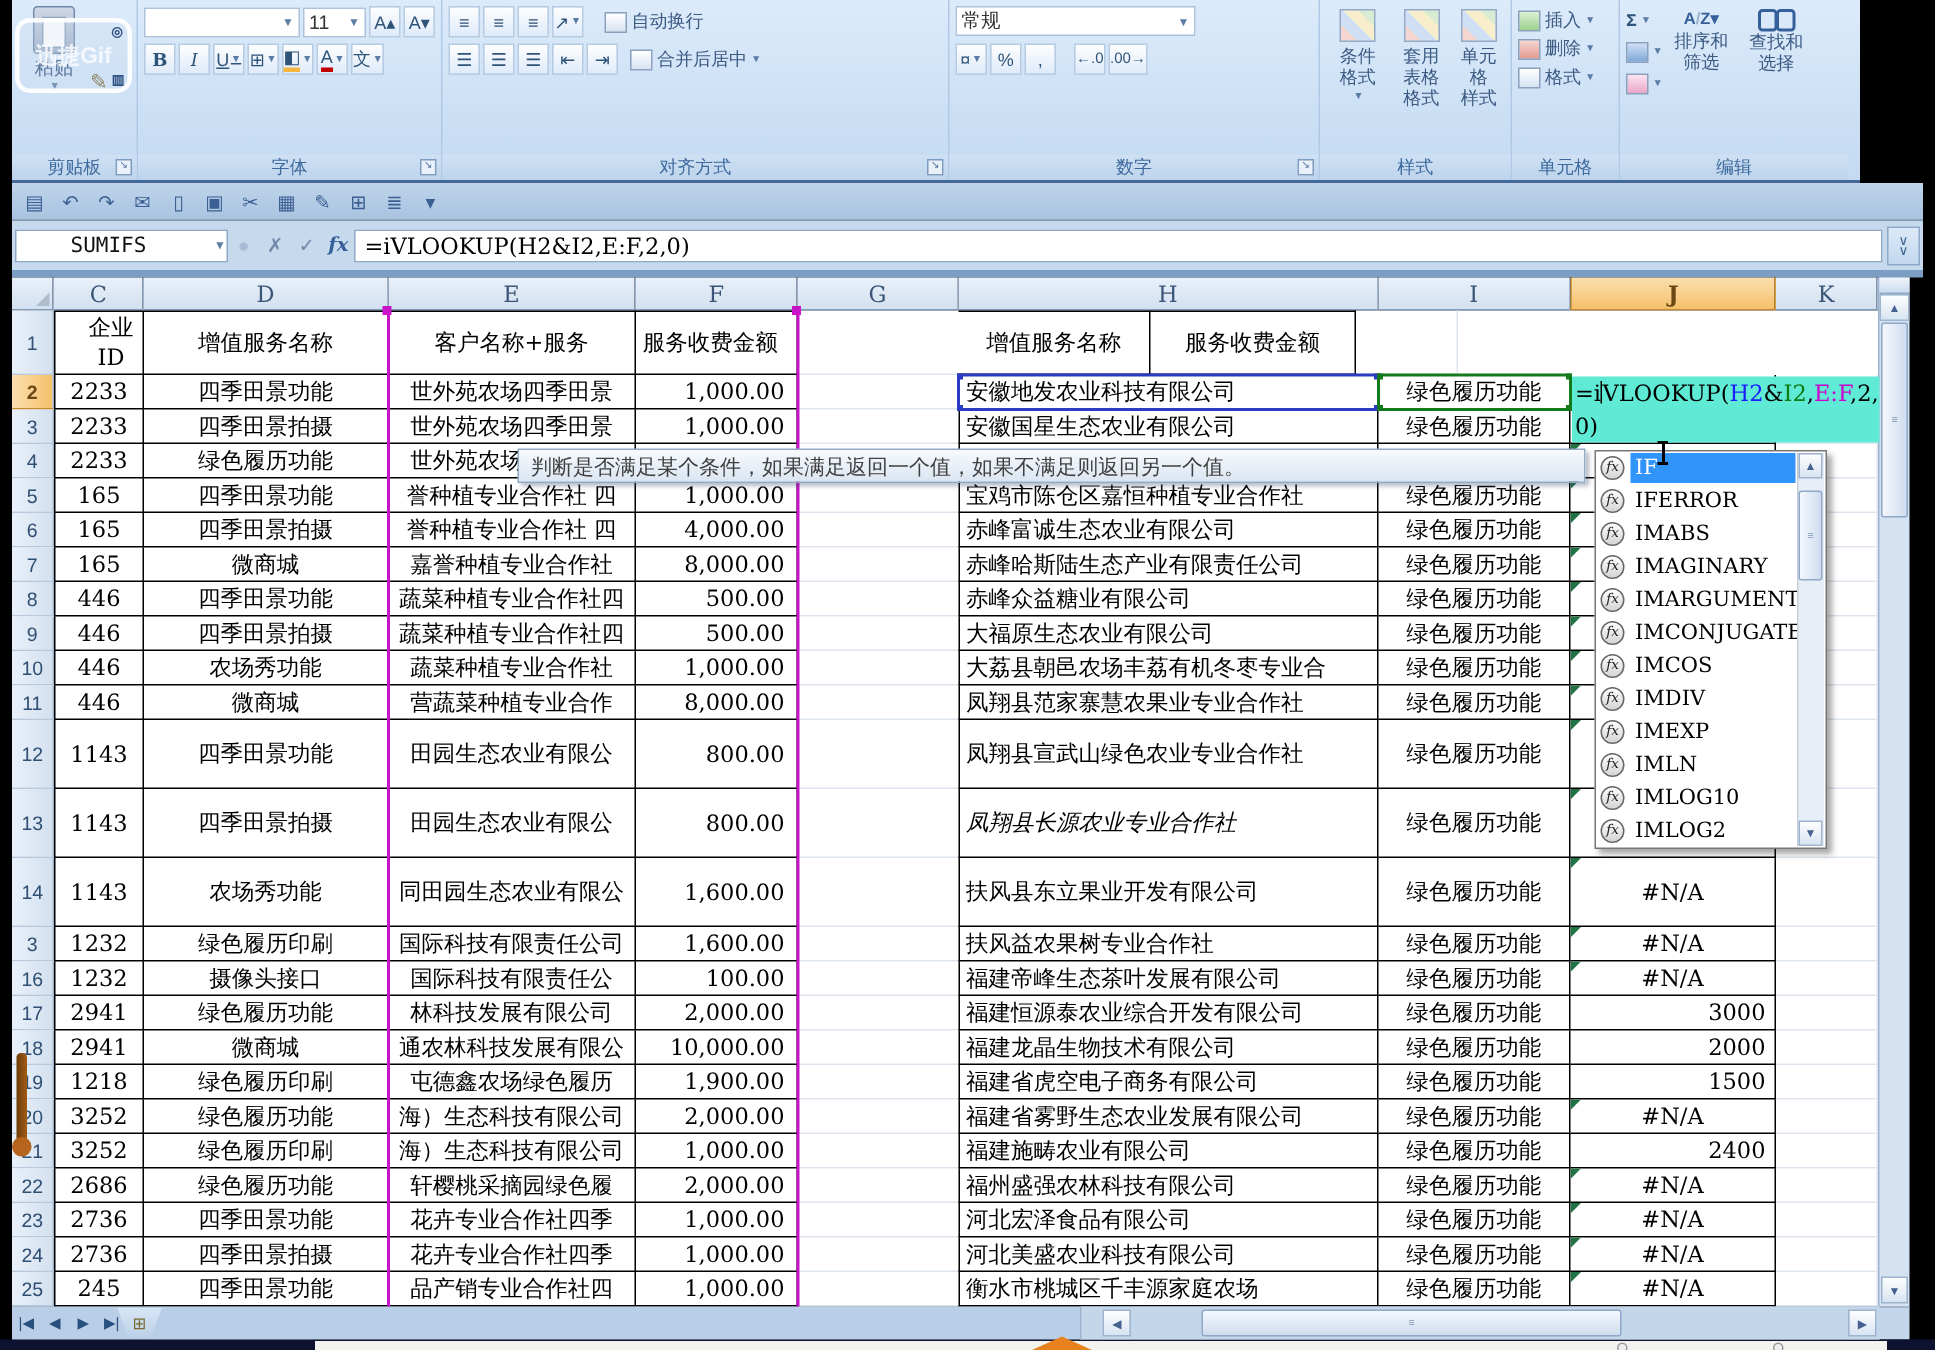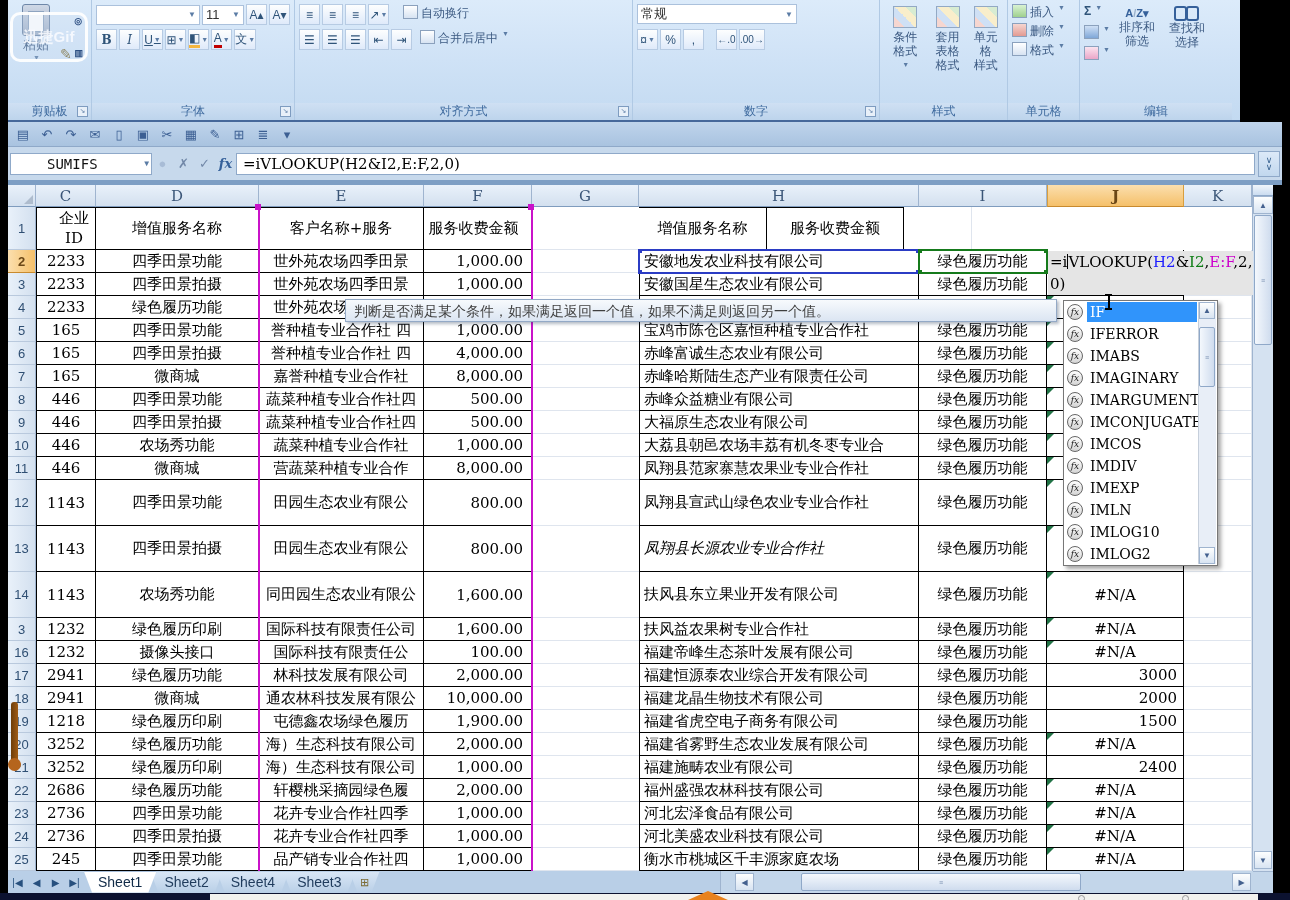--- a/index.html
+++ b/index.html
@@ -23,21 +23,21 @@
   .ddv{font-size:7px;color:#5b7ca5;margin-left:1px;}
   .paste{width:48px;display:flex;flex-direction:column;align-items:center;font-size:13px;color:#3c5a82;}
   .pico{width:26px;height:30px;background:linear-gradient(#cfd8e6,#9fb0c8);border:1px solid #6e87a8;
     border-radius:3px;position:relative;}
   .pico:after{content:"";position:absolute;left:5px;top:6px;right:5px;bottom:3px;background:#fff;border:1px solid #8ea4c0;}
   .fbrush{font-size:14px;color:#7a6a32;}
   .bigbtn{display:flex;flex-direction:column;align-items:center;justify-content:flex-start;
     font-size:12px;color:#3c5a82;padding:2px 5px;line-height:14px;text-align:center;}
   .micon{width:22px;height:20px;border:1px solid #93a9c4;margin-bottom:2px;
     background:linear-gradient(45deg,#f6d6d0 25%,#cfe0f5 25%,#cfe0f5 50%,#f9eecb 50%,#f9eecb 75%,#d8ecd2 75%);}
-  .smrow{display:flex;gap:3px;font-size:12px;color:#3c5a82;height:19px;}
+  .smrow{display:flex;align-items:center;gap:3px;font-size:12px;color:#3c5a82;height:19px;font-family:Liberation Mono, monospace;}
   .cico{width:13px;height:12px;border:1px solid #8ba1bd;background:linear-gradient(#fff,#d7e3f2);}
   .rowline{display:flex;gap:2px;align-items:center;}
   
   .wmark{position:absolute;left:10px;top:12px;width:72px;height:44px;border:3px solid rgba(255,255,255,.92);
     border-radius:10px;background:rgba(205,220,240,.25);z-index:30;display:flex;align-items:center;justify-content:center;
     color:rgba(250,252,255,.85);font-weight:bold;font-size:15px;}
   .wicon{position:absolute;font-size:9px;color:#2d4f82;}
   
   .qat{position:absolute;left:8px;top:122px;width:1274px;height:25px;
     background:linear-gradient(#bfd4eb,#a9c3e0);border-bottom:1px solid #8fa9c9;
@@ -88,21 +88,21 @@
   .col-h{border-left:1px solid #000;justify-content:flex-start;padding-left:4px;}
   .col-f{justify-content:flex-end;padding-right:8px;}
   .col-j.num{justify-content:flex-end;padding-right:6px;}
   .col-c.hdr,.col-h.hdr{justify-content:center;padding-left:16px;}
   .tri{position:absolute;left:0;top:0;width:0;height:0;border-top:7px solid #217346;border-right:7px solid transparent;}
   
   .vline{position:absolute;width:2px;background:#c913c9;z-index:4;}
   .msq{position:absolute;width:6px;height:6px;background:#c913c9;z-index:4;}
   .selbox{position:absolute;box-sizing:border-box;z-index:4;}
   .hnd{position:absolute;width:4px;height:4px;}
-  .editbox{position:absolute;left:1048px;top:251px;width:205px;height:44px;background:#e5e5e5;z-index:5;
+  .editbox{position:absolute;left:1048px;top:251px;width:205px;height:44px;background:#5eead4;z-index:5;
     font:15px "DejaVu Serif",serif;line-height:22px;padding-left:2px;box-sizing:border-box;}
   .caret{display:inline-block;width:1px;height:15px;background:#000;vertical-align:-2px;}
   .tooltip{position:absolute;left:345px;top:299px;width:712px;height:23px;z-index:6;
     background:linear-gradient(#f7fafd,#dbe5f2);border:1px solid #93a9c6;box-shadow:2px 2px 3px rgba(40,60,90,.35);
     font:14px "DejaVu Serif",serif;color:#3f3f3f;display:flex;align-items:flex-end;padding-left:8px;box-sizing:border-box;}
   .funcdd{position:absolute;left:1063px;top:300px;width:155px;height:266px;background:#fff;
     border:1px solid #777;box-shadow:3px 3px 4px rgba(0,0,0,.35);z-index:7;box-sizing:border-box;}
   .fnrow{height:22px;display:flex;align-items:center;padding-left:3px;}
   .fxi{width:14px;height:14px;border-radius:50%;border:1px solid #666;flex:0 0 auto;
     background:linear-gradient(#fefefe,#d4d4d4);font:italic 9px "DejaVu Serif",serif;color:#222;
@@ -1164,26 +1164,20 @@
   <div class="sbtn2">▲</div>
   <div class="vthumb">≡</div>
   <div class="sbtn2 vdown">▼</div>
 </div>
 
 <div class="tabbar">
   <div class="navbtn">|◀</div>
   <div class="navbtn">◀</div>
   <div class="navbtn">▶</div>
   <div class="navbtn">▶|</div>
-  <div id="tabs" style="display:flex;margin-left:6px;">
-      <div class="tab active">Sheet1</div>
-      <div class="tab">Sheet2</div>
-      <div class="tab">Sheet4</div>
-      <div class="tab">Sheet3</div>
-    </div>
   <div class="instab">⊞</div>
   <div class="hscroll">
     <div class="harr" style="left:14px;">◀</div>
     <div class="hthumb">≡</div>
     <div class="harr" style="right:2px;">▶</div>
   </div>
 </div>
 <div class="scorner"></div>
 
 <div class="bstrip"></div>

